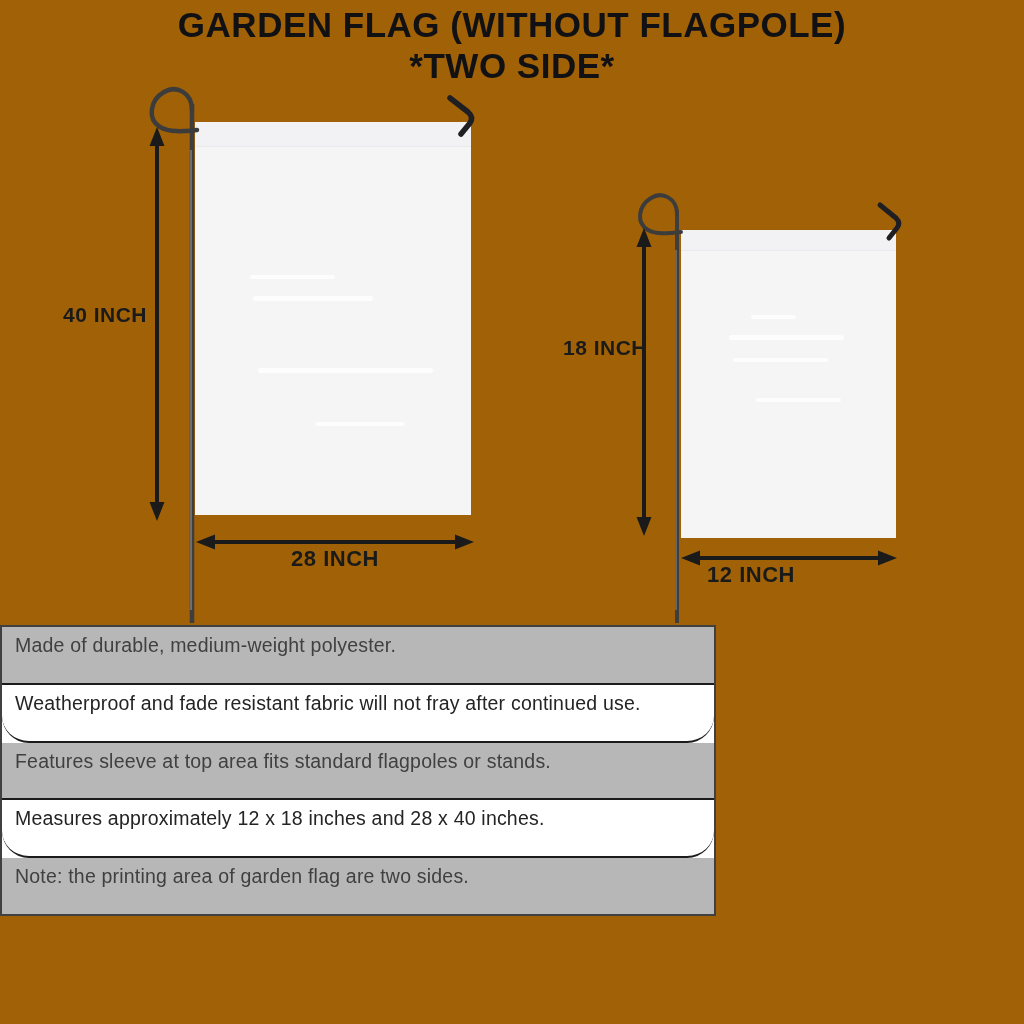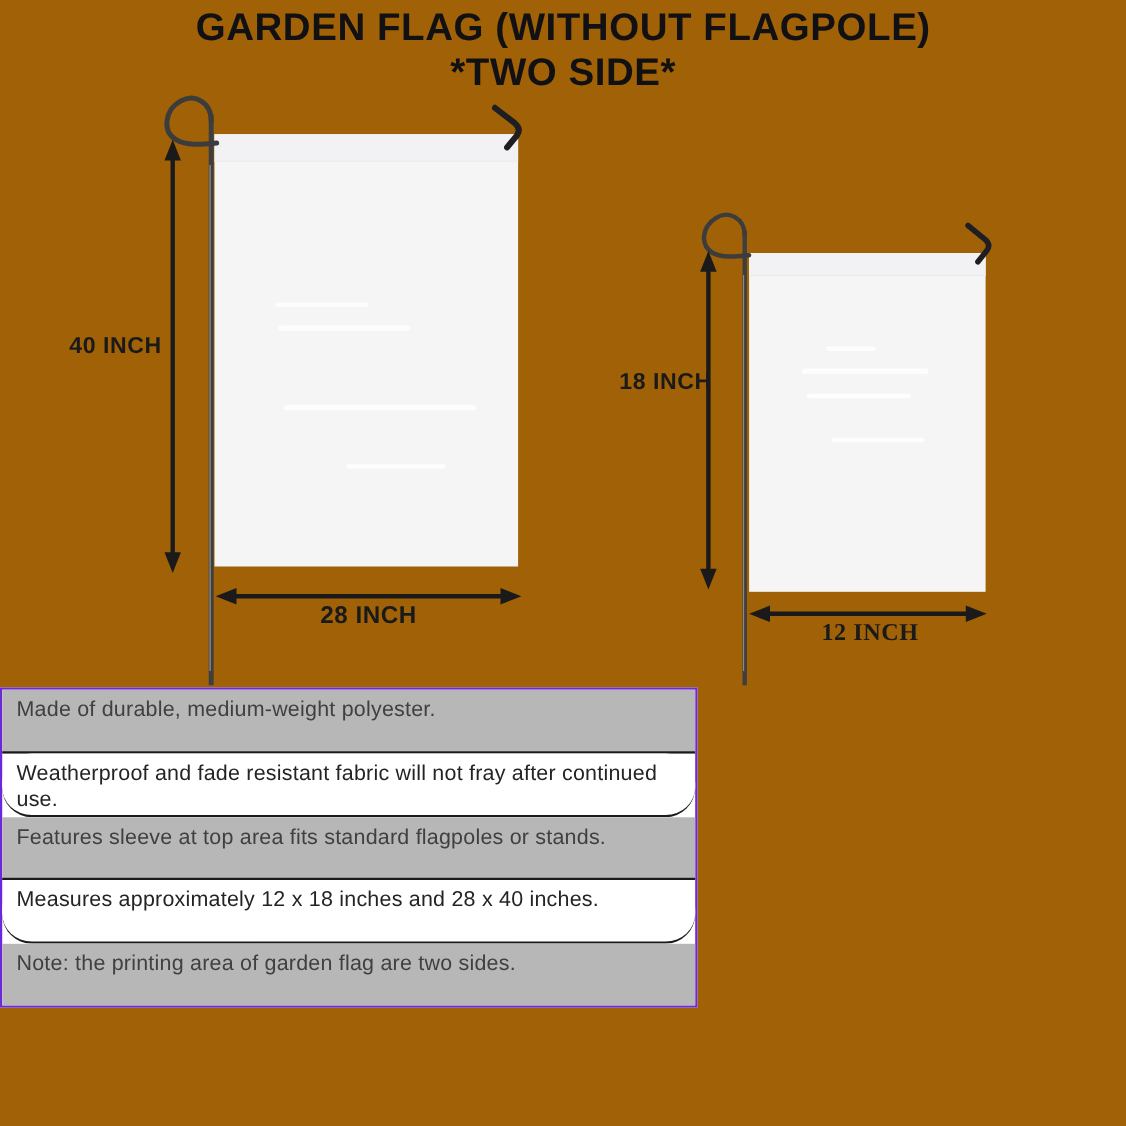--- a/index.html
+++ b/index.html
@@ -62,30 +62,30 @@
     color: #1a1a1a;
     font-weight: 700;
     font-size: 21px;
     text-align: center;
     letter-spacing: 0.5px;
   }
   .dim-label.width { font-size: 22px; }
   #label-40 { left: 55px;  top: 303px; width: 100px; }
   #label-28 { left: 235px; top: 546px; width: 200px; }
   #label-18 { left: 543px; top: 336px; width: 100px; margin-left: 12px; }
-  #label-12 { left: 691px; top: 562px; width: 200px; font-family: Liberation Serif, serif; }
+  #label-12 { left: 651px; top: 562px; width: 200px; }
   
   .feature-table {
     position: absolute;
     left: 0;
     top: 625px;
-    width: 634px;
+    width: 716px;
     height: 291px;
     box-sizing: border-box;
-    border: 2px solid #6d28d9;
+    border: 2px solid #404040;
     display: flex;
     flex-direction: column;
     background: #ffffff;
   }
   .feature-row {
     flex: 1;
     box-sizing: border-box;
     padding: 6px 10px 0 13px;
     font-size: 19.5px;
     letter-spacing: 0.2px;

